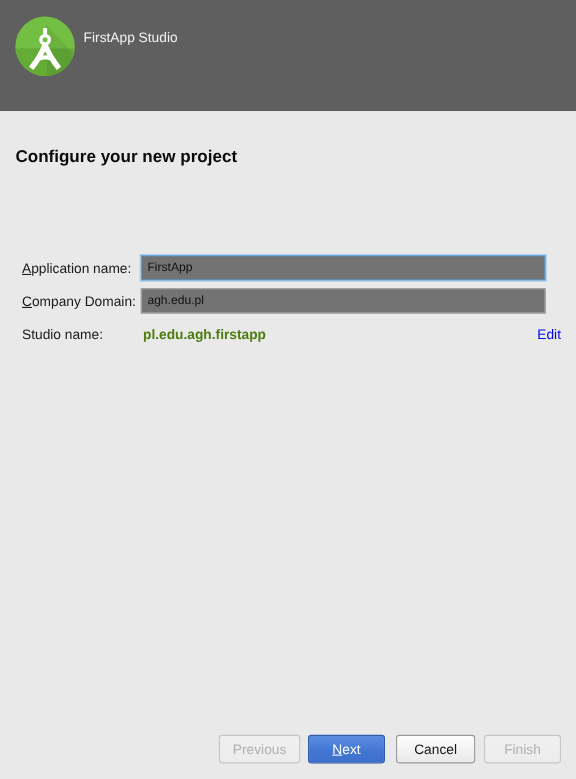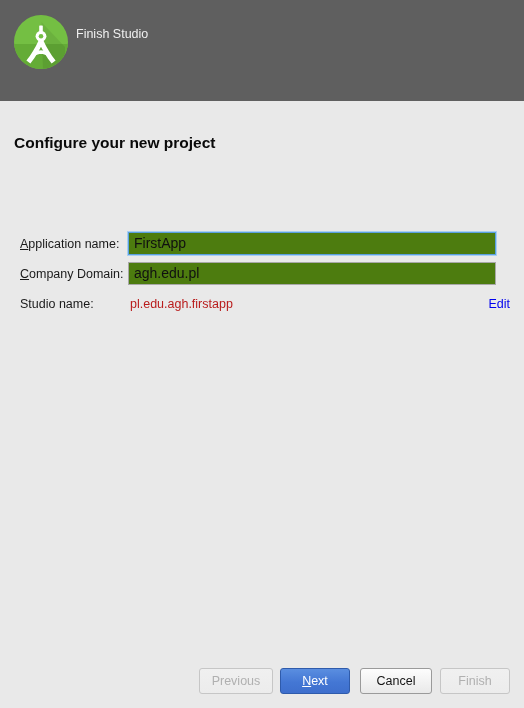--- a/index.html
+++ b/index.html
@@ -106,24 +106,24 @@
   .row-label .mn {
     text-decoration: underline;
   }
 
   .text-field {
     position: absolute;
     left: 128px;
     top: 0;
     width: 368px;
     height: 23px;
-    background: #4d7c0f;
+    background: #737373;
     border: 1px solid #a8a8a8;
     box-sizing: border-box;
-    font-size: 14px;
+    font-size: 11px;
     color: #101010;
     line-height: 21px;
     padding: 0 5px;
     white-space: nowrap;
     overflow: hidden;
     font-family: "Liberation Sans", sans-serif;
   }
   .text-field.focused {
     border: 1px solid #5a9fe0;
     outline: 1px solid #a9cff0;
@@ -131,22 +131,23 @@
     box-shadow: 0 0 0 1px #bcd9f2;
   }
 
   .readonly-value {
     position: absolute;
     left: 130px;
     top: 0;
     height: 24px;
     line-height: 24px;
     font-size: 12.5px;
-    color: #b91c1c;
-    white-space: nowrap;
+    color: #4d7c0f;
+    white-space: nowrap;
+    font-weight: bold;
   }
 
   #edit-link {
     position: absolute;
     right: 14px;
     top: 0;
     height: 24px;
     line-height: 24px;
     font-size: 12.5px;
     color: #0000ee;
@@ -249,21 +250,21 @@
           <path d="M25.6 26.4 C22.2 33.8 18.2 40.6 13.4 46.6 L17.4 49.6 C22.6 43.2 26.8 35.9 30.2 28.1 Z"></path>
 
           <path d="M30.4 26.4 C33.8 33.8 37.8 40.6 42.6 46.6 L38.6 49.6 C33.4 43.2 29.2 35.9 25.8 28.1 Z"></path>
 
           <path d="M20.0 38.4 C24.6 35.6 31.4 35.6 36.0 38.4 L34.2 41.6 C30.6 39.5 25.4 39.5 21.8 41.6 Z"></path>
         </g>
       </svg>
     </div>
 
     <div id="header-texts">
-      <div id="header-subtitle">Finish Studio</div>
+      <div id="header-subtitle">FirstApp Studio</div>
     </div>
 
   </div>
 
   <div id="body">
 
     <div id="step-title">Configure your new project</div>
 
     <div class="form-row" id="row-app-name" style="top:131px;">
       <div class="row-label"><span class="mn">A</span><span>pplication name:</span></div>

